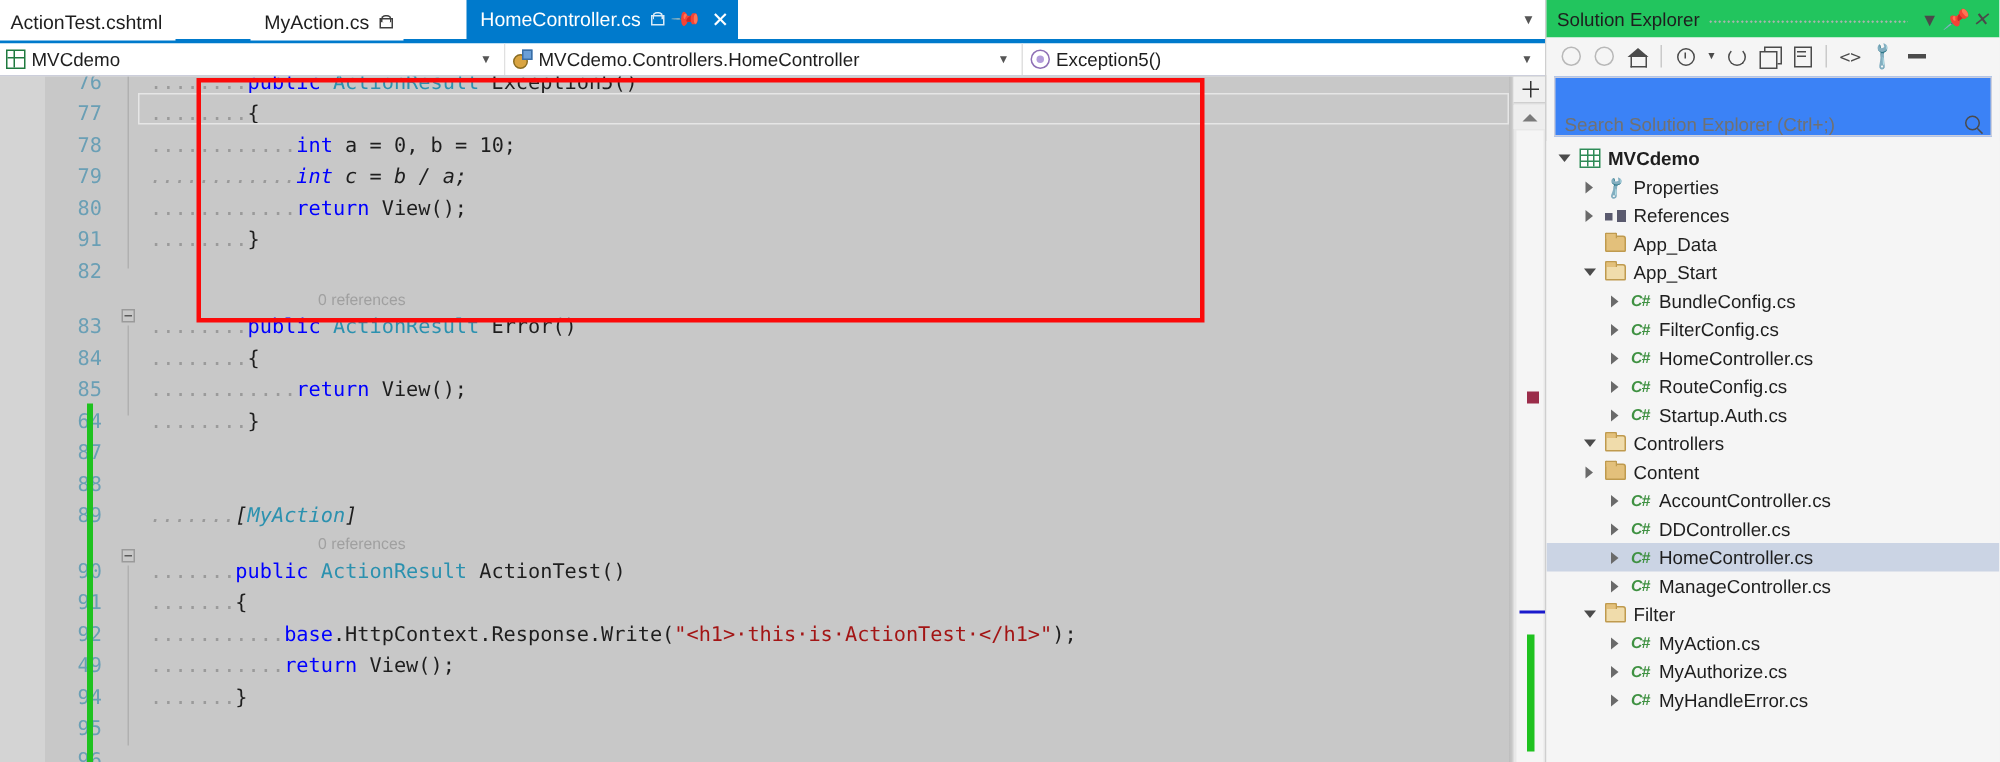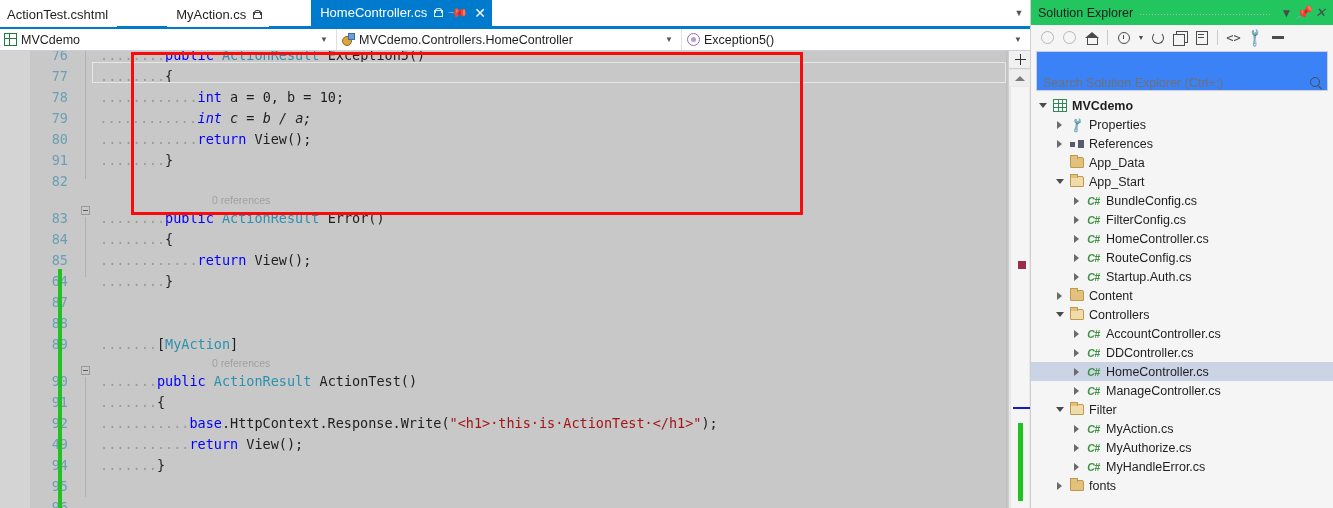--- a/index.html
+++ b/index.html
@@ -572,21 +572,21 @@
             <div class="code-line" style="top: 57px; left: 26px; font-style: italic;"><span class="ws">............</span><span class="k">int</span><span class="ws"> </span><span class="id">c</span><span class="ws"> </span><span class="id">=</span><span class="ws"> </span><span class="id">b</span><span class="ws"> </span><span class="id">/</span><span class="ws"> </span><span class="id">a;</span></div>
             <div class="code-line" style="top: 78px; left: 26px;"><span class="ws">............</span><span class="k">return</span><span class="ws"> </span><span class="id">View();</span></div>
             <div class="code-line" style="top: 99px; left: 26px;"><span class="ws">........</span><span class="id">}</span></div>
             <div class="code-line" style="top: 120px; left: 26px;"></div>
             <div class="code-line" style="top: 157px; left: 26px;"><span class="ws">........</span><span class="k">public</span><span class="ws"> </span><span class="ty">ActionResult</span><span class="ws"> </span><span class="id">Error()</span></div>
             <div class="code-line" style="top: 178px; left: 26px;"><span class="ws">........</span><span class="id">{</span></div>
             <div class="code-line" style="top: 199px; left: 26px;"><span class="ws">............</span><span class="k">return</span><span class="ws"> </span><span class="id">View();</span></div>
             <div class="code-line" style="top: 220px; left: 26px;"><span class="ws">........</span><span class="id">}</span></div>
             <div class="code-line" style="top: 241px; left: 26px;"></div>
             <div class="code-line" style="top: 262px; left: 26px;"></div>
-            <div class="code-line" style="top: 283px; left: 26px;"><span class="ws">....</span><span class="ws">...</span><span class="id">[</span><span class="ty">MyAction</span><span class="id">]</span></div>
+            <div class="code-line" style="top: 283px; left: 26px; font-style: italic;"><span class="ws">....</span><span class="ws">...</span><span class="id">[</span><span class="ty">MyAction</span><span class="id">]</span></div>
             <div class="code-line" style="top: 320px; left: 26px;"><span class="ws">....</span><span class="ws">...</span><span class="k">public</span><span class="ws"> </span><span class="ty">ActionResult</span><span class="ws"> </span><span class="id">ActionTest()</span></div>
             <div class="code-line" style="top: 341px; left: 26px;"><span class="ws">....</span><span class="ws">...</span><span class="id">{</span></div>
             <div class="code-line" style="top: 362px; left: 26px;"><span class="ws">....</span><span class="ws">.......</span><span class="k">base</span><span class="id">.HttpContext.Response.Write(</span><span class="st">"&lt;h1&gt;·this·is·ActionTest·&lt;/h1&gt;"</span><span class="id">);</span></div>
             <div class="code-line" style="top: 383px; left: 26px;"><span class="ws">....</span><span class="ws">.......</span><span class="k">return</span><span class="ws"> </span><span class="id">View();</span></div>
             <div class="code-line" style="top: 404px; left: 26px;"><span class="ws">....</span><span class="ws">...</span><span class="id">}</span></div>
             <div class="code-line" style="top: 425px; left: 26px;"></div>
             <div class="code-line" style="top: 446px; left: 26px;"></div>
             <div class="codelens" style="top: 142px; left: 138px;">0 references</div>
             <div class="codelens" style="top: 305px; left: 138px;">0 references</div>
           </div>
@@ -761,79 +761,79 @@
           <span class="tw">
             <i class="closed"></i>
           </span>
           <span class="ti">
             <i class="ic-cs">C#</i>
           </span>
           <span class="tl">Startup.Auth.cs</span>
         </div>
         <div class="tr" style="padding-left: 21px;">
           <span class="tw">
+            <i class="open"></i>
+          </span>
+          <span class="ti">
+            <i class="ic-folder open"></i>
+          </span>
+          <span class="tl">Controllers</span>
+        </div>
+        <div class="tr" style="padding-left: 21px;">
+          <span class="tw">
             <i class="closed"></i>
           </span>
           <span class="ti">
             <i class="ic-folder"></i>
           </span>
           <span class="tl">Content</span>
         </div>
+        <div class="tr" style="padding-left: 38px;">
+          <span class="tw">
+            <i class="closed"></i>
+          </span>
+          <span class="ti">
+            <i class="ic-cs">C#</i>
+          </span>
+          <span class="tl">AccountController.cs</span>
+        </div>
+        <div class="tr" style="padding-left: 38px;">
+          <span class="tw">
+            <i class="closed"></i>
+          </span>
+          <span class="ti">
+            <i class="ic-cs">C#</i>
+          </span>
+          <span class="tl">DDController.cs</span>
+        </div>
+        <div class="tr sel" style="padding-left: 38px;">
+          <span class="tw">
+            <i class="closed"></i>
+          </span>
+          <span class="ti">
+            <i class="ic-cs">C#</i>
+          </span>
+          <span class="tl">HomeController.cs</span>
+        </div>
+        <div class="tr" style="padding-left: 38px;">
+          <span class="tw">
+            <i class="closed"></i>
+          </span>
+          <span class="ti">
+            <i class="ic-cs">C#</i>
+          </span>
+          <span class="tl">ManageController.cs</span>
+        </div>
         <div class="tr" style="padding-left: 21px;">
           <span class="tw">
             <i class="open"></i>
           </span>
           <span class="ti">
             <i class="ic-folder open"></i>
           </span>
-          <span class="tl">Controllers</span>
-        </div>
-        <div class="tr" style="padding-left: 38px;">
-          <span class="tw">
-            <i class="closed"></i>
-          </span>
-          <span class="ti">
-            <i class="ic-cs">C#</i>
-          </span>
-          <span class="tl">AccountController.cs</span>
-        </div>
-        <div class="tr" style="padding-left: 38px;">
-          <span class="tw">
-            <i class="closed"></i>
-          </span>
-          <span class="ti">
-            <i class="ic-cs">C#</i>
-          </span>
-          <span class="tl">DDController.cs</span>
-        </div>
-        <div class="tr sel" style="padding-left: 38px;">
-          <span class="tw">
-            <i class="closed"></i>
-          </span>
-          <span class="ti">
-            <i class="ic-cs">C#</i>
-          </span>
-          <span class="tl">HomeController.cs</span>
-        </div>
-        <div class="tr" style="padding-left: 38px;">
-          <span class="tw">
-            <i class="closed"></i>
-          </span>
-          <span class="ti">
-            <i class="ic-cs">C#</i>
-          </span>
-          <span class="tl">ManageController.cs</span>
-        </div>
-        <div class="tr" style="padding-left: 21px;">
-          <span class="tw">
-            <i class="open"></i>
-          </span>
-          <span class="ti">
-            <i class="ic-folder open"></i>
-          </span>
           <span class="tl">Filter</span>
         </div>
         <div class="tr" style="padding-left: 38px;">
           <span class="tw">
             <i class="closed"></i>
           </span>
           <span class="ti">
             <i class="ic-cs">C#</i>
           </span>
           <span class="tl">MyAction.cs</span>
@@ -849,25 +849,16 @@
         </div>
         <div class="tr" style="padding-left: 38px;">
           <span class="tw">
             <i class="closed"></i>
           </span>
           <span class="ti">
             <i class="ic-cs">C#</i>
           </span>
           <span class="tl">MyHandleError.cs</span>
         </div>
-        <div class="tr" style="padding-left: 21px;">
-          <span class="tw">
-            <i class="closed"></i>
-          </span>
-          <span class="ti">
-            <i class="ic-folder"></i>
-          </span>
-          <span class="tl">fonts</span>
-        </div>
       </div>
   </div>
 
 </div>
 
 </body></html>

